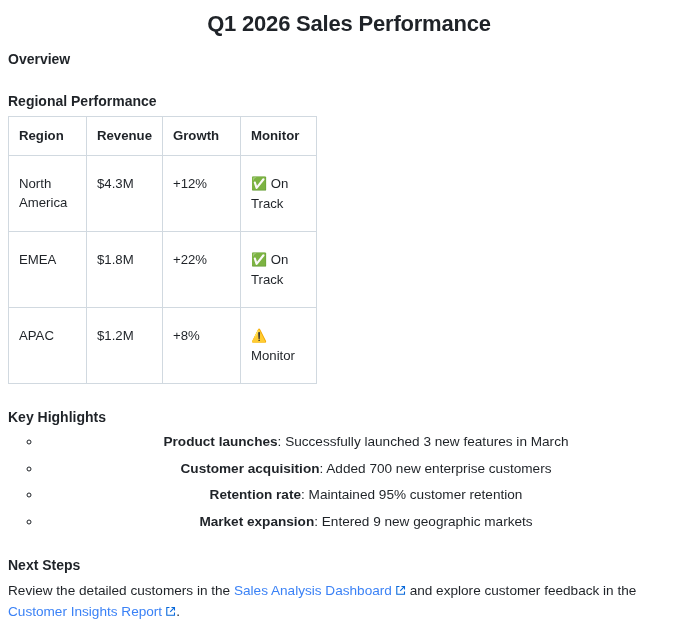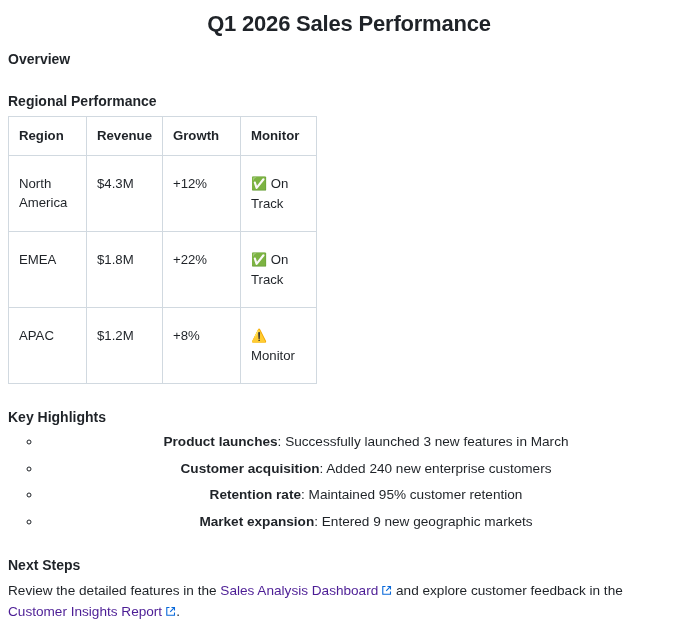--- a/index.html
+++ b/index.html
@@ -85,21 +85,21 @@
     padding-left: 34px;
     list-style-type: circle;
   }
   ul.highlights li {
     font-size: 13.6px;
     margin-bottom: 6px;
     line-height: 1.5;
     text-align: center;
   }
   a.doc-link {
-    color: #4c1d95;
+    color: #3b82f6;
     text-decoration: none;
   }
   .ext-icon {
     display: inline-block;
     width: 11px;
     height: 11px;
     margin-left: 3px;
     vertical-align: -1px;
   }
   .ext-icon svg { display: block; }
@@ -145,28 +145,28 @@
         <td>+8%</td>
         <td class="status-cell"><span class="emoji warn">⚠️</span><br><span>Monitor</span></td>
       </tr>
     </tbody>
   </table>
 
   <h2 class="section-title spaced">Key Highlights</h2>
 
   <ul class="highlights">
     <li><strong>Product launches</strong><span>: Successfully launched 3 new features in March</span></li>
-    <li><strong>Customer acquisition</strong><span>: Added 240 new enterprise customers</span></li>
+    <li><strong>Customer acquisition</strong><span>: Added 700 new enterprise customers</span></li>
     <li><strong>Retention rate</strong><span>: Maintained 95% customer retention</span></li>
     <li><strong>Market expansion</strong><span>: Entered 9 new geographic markets</span></li>
   </ul>
 
   <h2 class="section-title spaced">Next Steps</h2>
 
-  <p class="para"><span>Review the detailed features in the </span><a class="doc-link nowrap" href="#"><span>Sales Analysis Dashboard</span><span class="ext-icon"><svg viewBox="0 0 16 16" width="11" height="11" fill="none" stroke="#0969da" stroke-width="1.6">
+  <p class="para"><span>Review the detailed customers in the </span><a class="doc-link nowrap" href="#"><span>Sales Analysis Dashboard</span><span class="ext-icon"><svg viewBox="0 0 16 16" width="11" height="11" fill="none" stroke="#0969da" stroke-width="1.6">
             <path d="M6.5 2.2H2.6v11.2h11.2V9.5"></path>
             <path d="M9.4 2.2h4.4v4.4"></path>
             <path d="M13.5 2.5L7.6 8.4"></path>
           </svg></span></a><span> and explore customer feedback in the </span><a class="doc-link nowrap" href="#"><span>Customer Insights Report</span><span class="ext-icon"><svg viewBox="0 0 16 16" width="11" height="11" fill="none" stroke="#0969da" stroke-width="1.6">
             <path d="M6.5 2.2H2.6v11.2h11.2V9.5"></path>
             <path d="M9.4 2.2h4.4v4.4"></path>
             <path d="M13.5 2.5L7.6 8.4"></path>
           </svg></span></a><span>.</span></p>
 
 </div>

